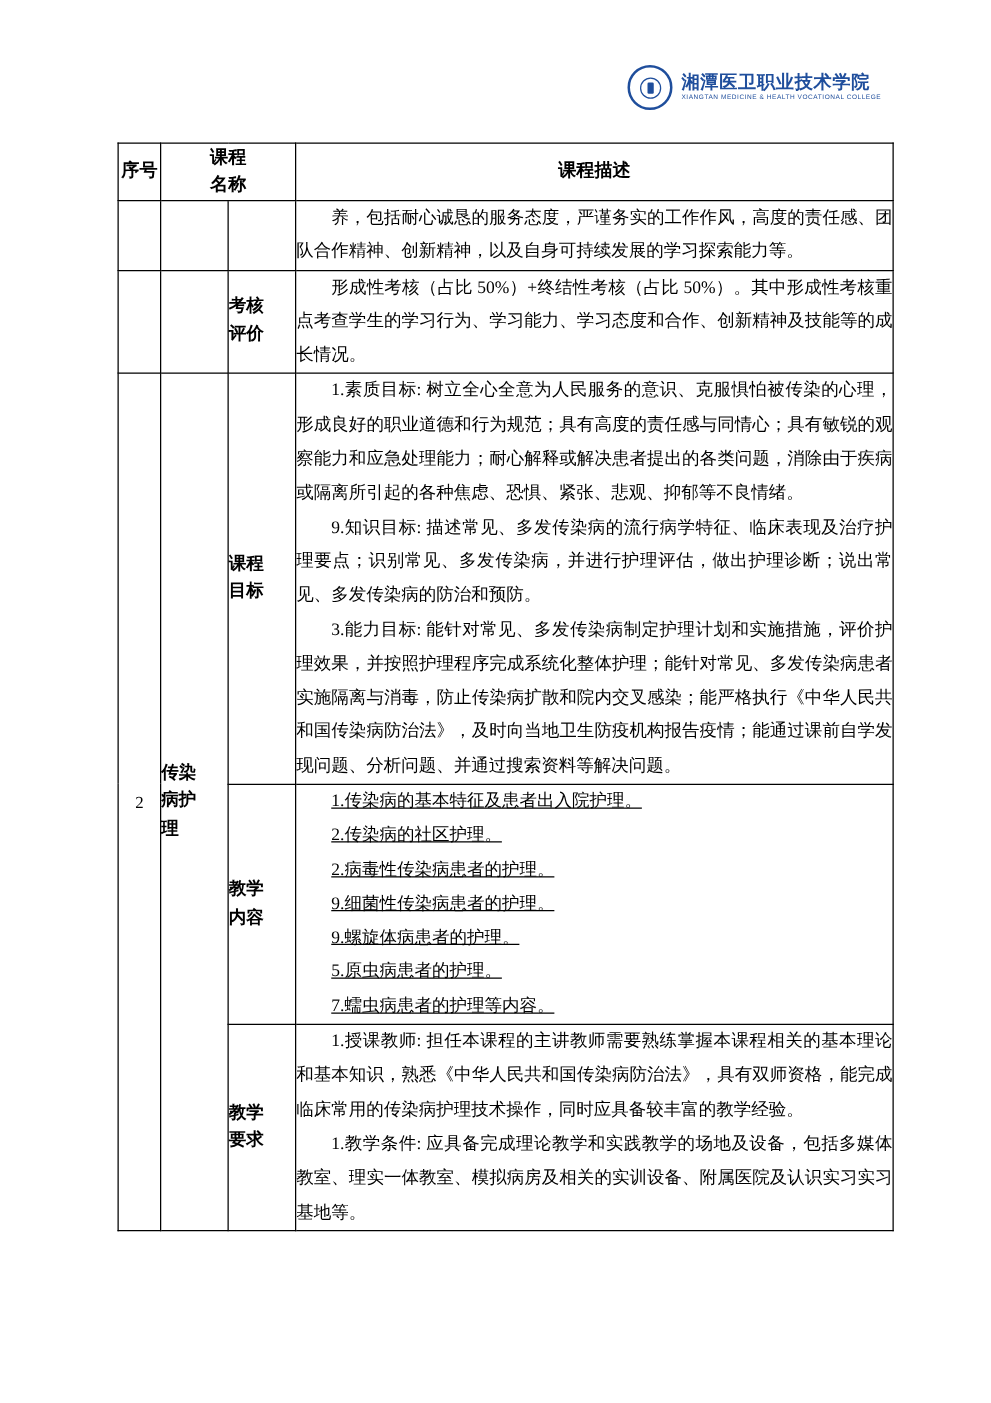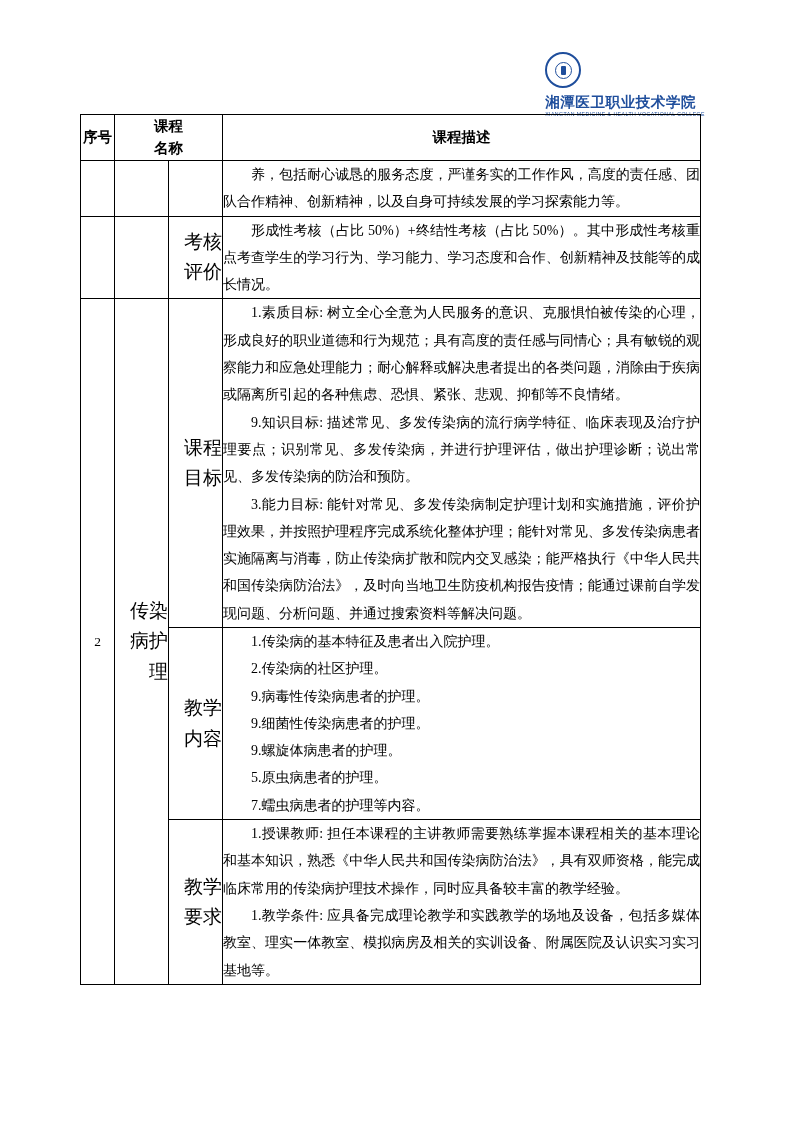--- a/index.html
+++ b/index.html
@@ -20,23 +20,22 @@
     height: 1122px;
     position: relative;
     box-sizing: border-box;
   }
   
   .logo-area {
     position: absolute;
     top: 52px;
     right: 88px;
     display: flex;
-    align-items: flex-start;
+    align-items: center;
     gap: 7px;
-    flex-direction: column;
   }
   .logo-mark {
     width: 36px;
     height: 36px;
     border-radius: 50%;
     border: 2px solid #1f4e9c;
     position: relative;
     box-sizing: border-box;
     background: #ffffff;
     flex: none;
@@ -84,21 +83,21 @@
     font-size: 5.2px;
     color: #1f4e9c;
     letter-spacing: 0.45px;
     font-family: "Liberation Sans", sans-serif;
     white-space: nowrap;
     margin-top: 2px;
   }
   
   .doc-table {
     position: absolute;
-    left: 80px;
+    left: 94px;
     top: 114px;
     width: 620px;
     border-collapse: collapse;
     table-layout: fixed;
   }
   .doc-table td, .doc-table th {
     border: 1px solid #000000;
     vertical-align: middle;
     padding: 0;
   }
@@ -111,23 +110,23 @@
     text-align: center;
     font-size: 14.5px;
     font-weight: bold;
     line-height: 1.55;
     padding: 8px 2px;
   }
   .hdr-two {
     padding: 8px 2px;
   }
   .cell-center {
-    text-align: right;
-    font-size: 19px;
-    font-weight: normal;
+    text-align: left;
+    font-size: 14px;
+    font-weight: bold;
     line-height: 1.6;
     padding: 4px 2px;
   }
   .cell-index {
     text-align: center;
     font-size: 13.5px;
     line-height: 1.6;
     padding: 4px 2px;
   }
   .cell-body {
@@ -138,20 +137,21 @@
     text-justify: inter-ideograph;
   }
   .cell-body p {
     margin: 0;
   }
   .indent {
     text-indent: 2em;
   }
   .list-line {
     text-indent: 2em;
+    text-decoration: underline;
   }
 </style>
 </head>
 <body>
 
 <div class="page">
 
   <div class="logo-area">
     <div class="logo-mark"></div>
     <div class="logo-text">
@@ -218,21 +218,21 @@
       </tr>
 
       <tr>
         <td class="cell-center">
           <div>教学</div>
           <div>内容</div>
         </td>
         <td class="cell-body">
           <p class="list-line">1.传染病的基本特征及患者出入院护理。</p>
           <p class="list-line">2.传染病的社区护理。</p>
-          <p class="list-line">9.病毒性传染病患者的护理。</p>
+          <p class="list-line">2.病毒性传染病患者的护理。</p>
           <p class="list-line">9.细菌性传染病患者的护理。</p>
           <p class="list-line">9.螺旋体病患者的护理。</p>
           <p class="list-line">5.原虫病患者的护理。</p>
           <p class="list-line">7.蠕虫病患者的护理等内容。</p>
         </td>
       </tr>
 
       <tr>
         <td class="cell-center">
           <div>教学</div>

